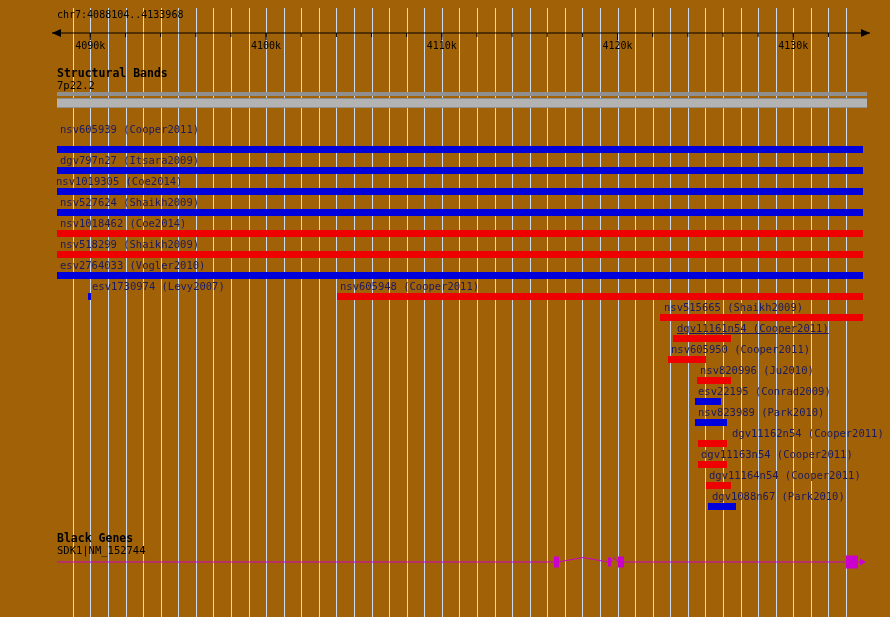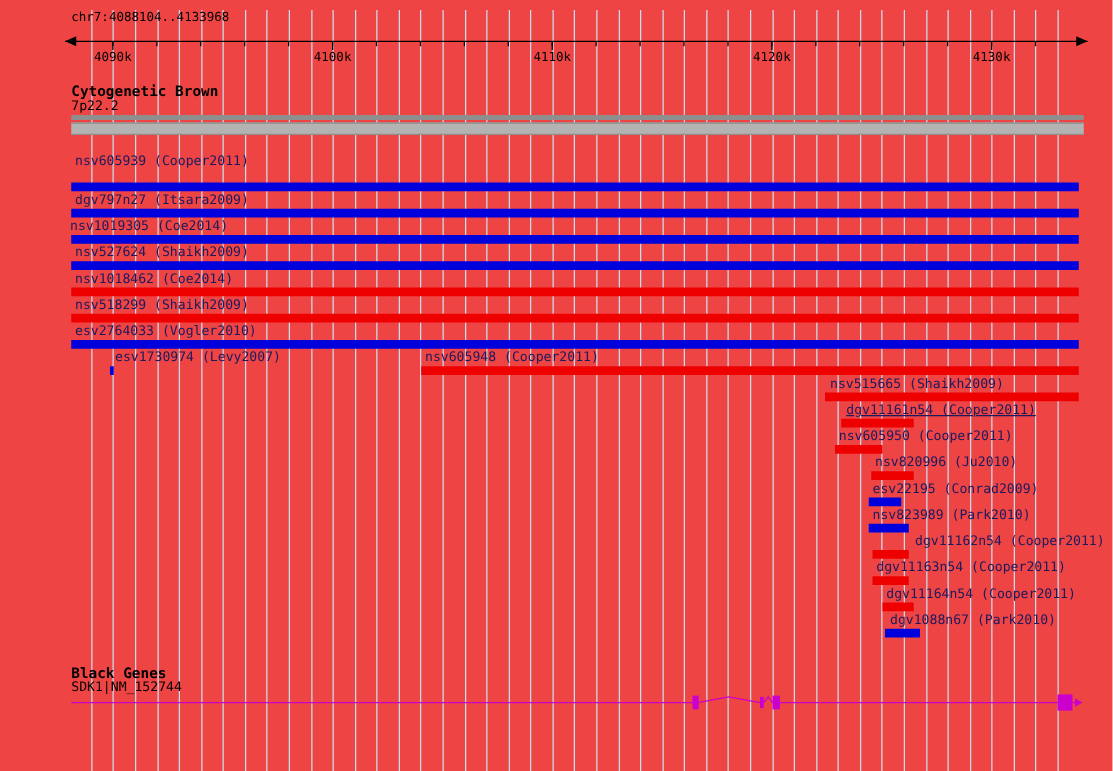--- a/index.html
+++ b/index.html
@@ -1,20 +1,20 @@
 <!DOCTYPE html>
 <html><head>
 <meta charset="utf-8">
 <style>
   html, body { margin: 0; padding: 0; background: #ffffff; }
   #app {
     position: relative;
     width: 890px;
     height: 617px;
-    background: #ef4444;
+    background: #a16207;
     overflow: hidden;
     font-family: "DejaVu Sans Mono", "Liberation Mono", monospace;
   }
   .gridline { position: absolute; top: 8px; height: 609px; width: 1px; }
   #region-label {
     position: absolute; left: 57px; top: 9px;
     font-size: 10px; line-height: 11px; color: #000; white-space: pre;
   }
   .section-title {
     position: absolute; left: 57px;
@@ -124,21 +124,21 @@
       <line x1="266.1" y1="11" x2="266.1" y2="18" stroke="#000"></line>
       <text x="266.1" y="27" font-size="10" text-anchor="middle" fill="#000">4100k</text>
       <line x1="441.8" y1="11" x2="441.8" y2="18" stroke="#000"></line>
       <text x="441.8" y="27" font-size="10" text-anchor="middle" fill="#000">4110k</text>
       <line x1="617.5" y1="11" x2="617.5" y2="18" stroke="#000"></line>
       <text x="617.5" y="27" font-size="10" text-anchor="middle" fill="#000">4120k</text>
       <line x1="793.3" y1="11" x2="793.3" y2="18" stroke="#000"></line>
       <text x="793.3" y="27" font-size="10" text-anchor="middle" fill="#000">4130k</text>
     </svg>
 
-  <div class="section-title" id="cyto-title">Cytogenetic Brown</div>
+  <div class="section-title" id="cyto-title">Structural Bands</div>
   <div class="small-label" id="cyto-band-label">7p22.2</div>
   <div class="cyto-bar" id="cyto-bar-top"></div>
   <div class="cyto-bar" id="cyto-bar-main"></div>
 
   <div id="variants">
       <div class="vlabel" style="left: 60px; top: 124px; color: rgb(26, 26, 94); text-align: center;">nsv605939 (Cooper2011)</div>
       <div class="vbar" style="left: 57px; width: 806px; top: 146px; background: rgb(0, 0, 221);"></div>
       <div class="vlabel" style="left: 60px; top: 155px; color: rgb(26, 26, 94);">dgv797n27 (Itsara2009)</div>
       <div class="vbar" style="left: 57px; width: 806px; top: 167px; background: rgb(0, 0, 221);"></div>
       <div class="vlabel" style="left: 56px; top: 176px; color: rgb(26, 26, 94);">nsv1019305 (Coe2014)</div>

